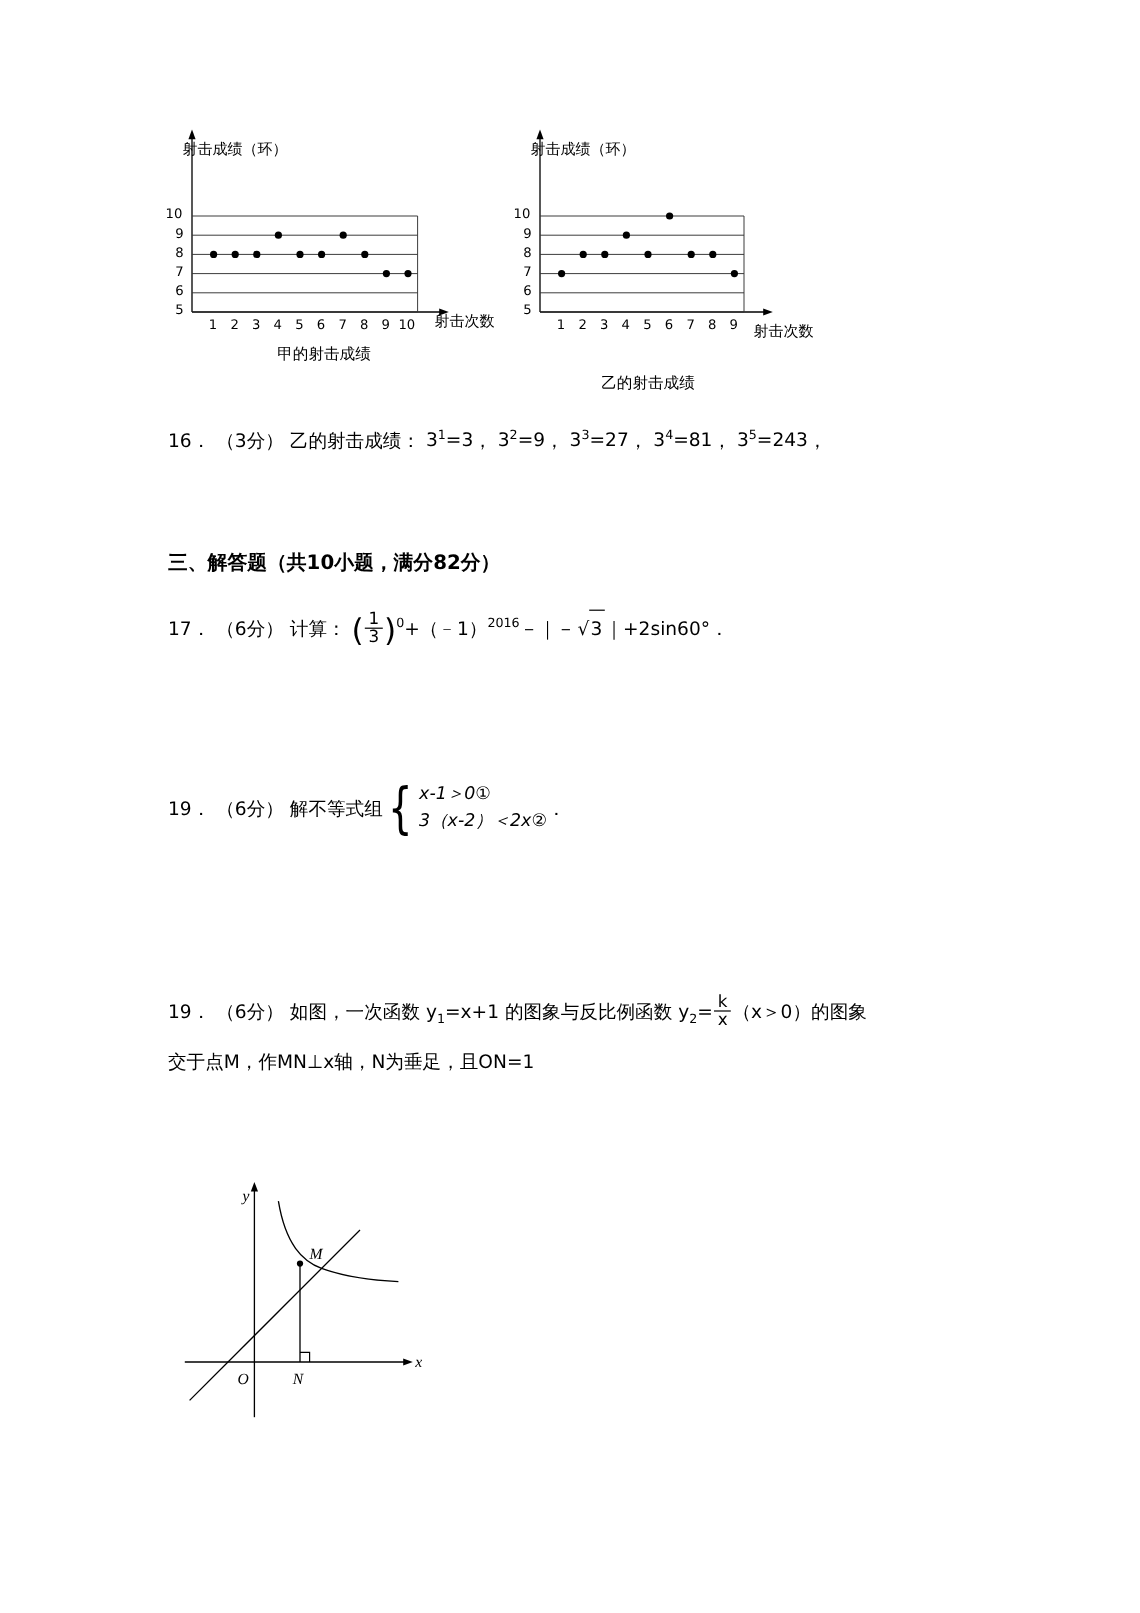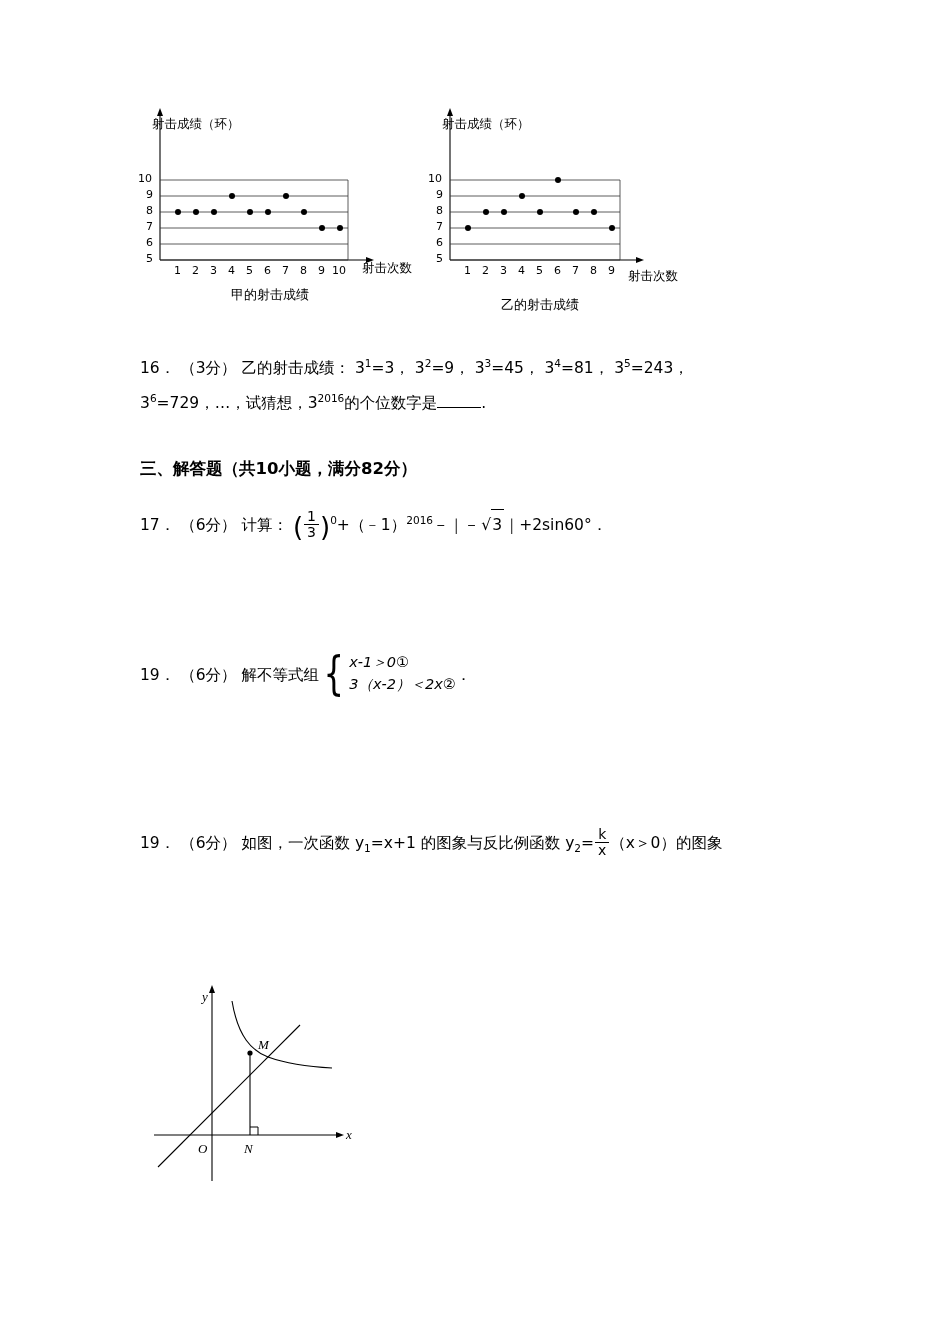--- a/index.html
+++ b/index.html
@@ -243,37 +243,34 @@
       <div class="tick-label" style="left:44px;top:164px;">1</div>
       <div class="tick-label" style="left:62px;top:164px;">2</div>
       <div class="tick-label" style="left:80px;top:164px;">3</div>
       <div class="tick-label" style="left:98px;top:164px;">4</div>
       <div class="tick-label" style="left:116px;top:164px;">5</div>
       <div class="tick-label" style="left:134px;top:164px;">6</div>
       <div class="tick-label" style="left:152px;top:164px;">7</div>
       <div class="tick-label" style="left:170px;top:164px;">8</div>
       <div class="tick-label" style="left:188px;top:164px;">9</div>
       <div class="chart-title-axis" style="position:absolute;left:208px;top:168px;">射击次数</div>
-      <div class="chart-caption" style="position:absolute;left:30px;top:196px;width:180px;font-family:Liberation Serif, serif;">乙的射击成绩</div>
+      <div class="chart-caption" style="position:absolute;left:30px;top:210px;width:180px;font-family:Liberation Serif, serif;">乙的射击成绩</div>
     </div>
   </div>
 
   <div class="q" style="left:140px;top:348px;width:680px;">
     <div>
       <span>16．</span>
       <span>（3分）</span>
       <span>乙的射击成绩：</span>
       <span><span>3</span><sup>1</sup><span>=3</span></span>，
       <span><span>3</span><sup>2</sup><span>=9</span></span>，
-      <span><span>3</span><sup>3</sup><span>=45</span></span>，
+      <span><span>3</span><sup>3</sup><span>=27</span></span>，
       <span><span>3</span><sup>4</sup><span>=81</span></span>，
       <span><span>3</span><sup>5</sup><span>=243</span></span>，
-    </div>
-    <div>
-      <span><span>3</span><sup>6</sup></span><span><span>=729，…，试猜想，3</span><sup>2016</sup></span><span>的个位数字是</span><span class="blank-line"></span><span>.</span>
     </div>
   </div>
 
   <div class="section-head" style="left:140px;top:458px;">三、解答题（共10小题，满分82分）</div>
 
   <div class="q" style="left:140px;top:505px;width:700px;">
     <span>17．</span>
     <span>（6分）</span>
     <span>计算：</span>
     <span>
@@ -292,20 +289,21 @@
         </span>
       </span><span>．</span>
   </div>
 
   <div class="q" style="left:140px;top:828px;width:700px;">
     <div>
       <span>19．</span>
       <span>（6分）</span>
       <span><span>如图，一次函数 y</span><sub>1</sub></span><span><span>=x+1 的图象与反比例函数 y</span><sub>2</sub></span><span>=</span><span class="frac"><span class="num">k</span><span class="den">x</span></span><span>（x＞0）的图象</span>
     </div>
+    <div style="line-height:42px;">交于点M，作MN⊥x轴，N为垂足，且ON=1</div>
   </div>
 
   <div class="graph19">
     <svg width="240" height="200" viewBox="0 0 240 200">
 
       <line x1="72" y1="4" x2="72" y2="196" stroke="#000" stroke-width="1.1"></line>
       <polygon points="72,0 69,8 75,8" fill="#000"></polygon>
 
       <line x1="14" y1="150" x2="198" y2="150" stroke="#000" stroke-width="1.1"></line>
       <polygon points="204,150 196,147 196,153" fill="#000"></polygon>

